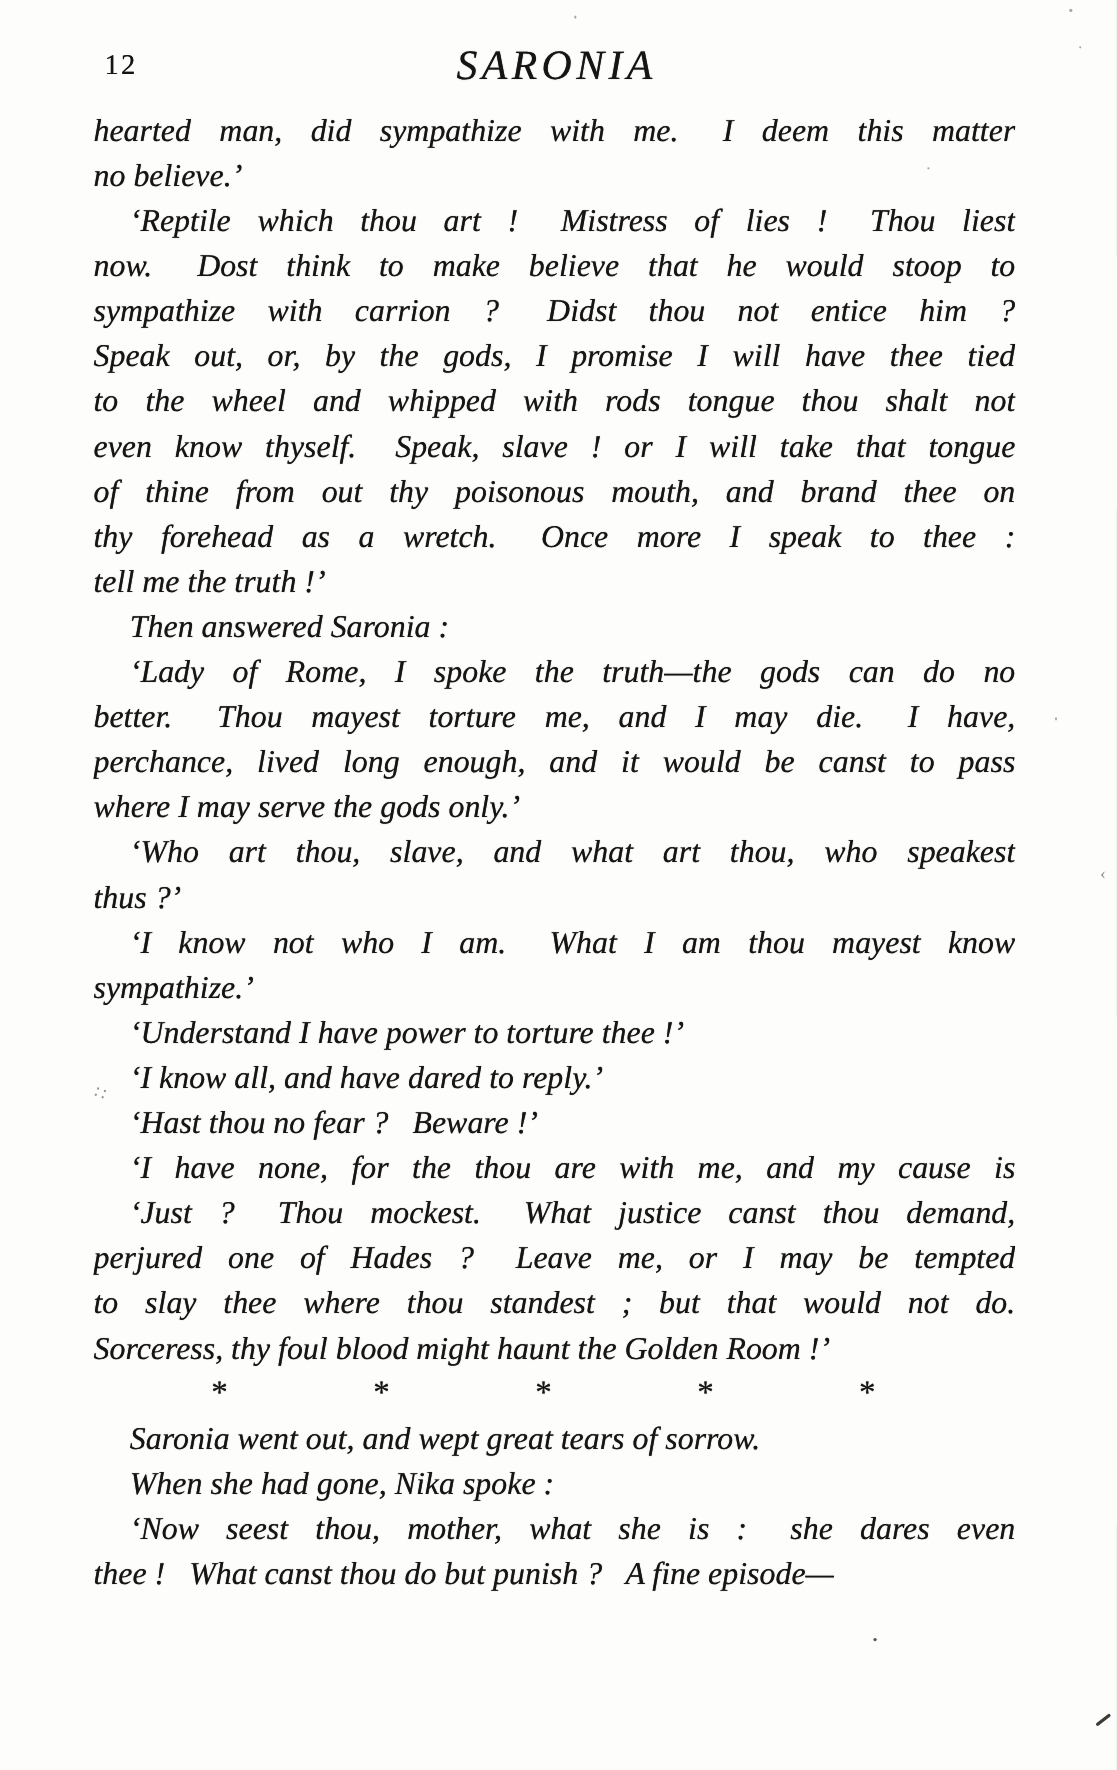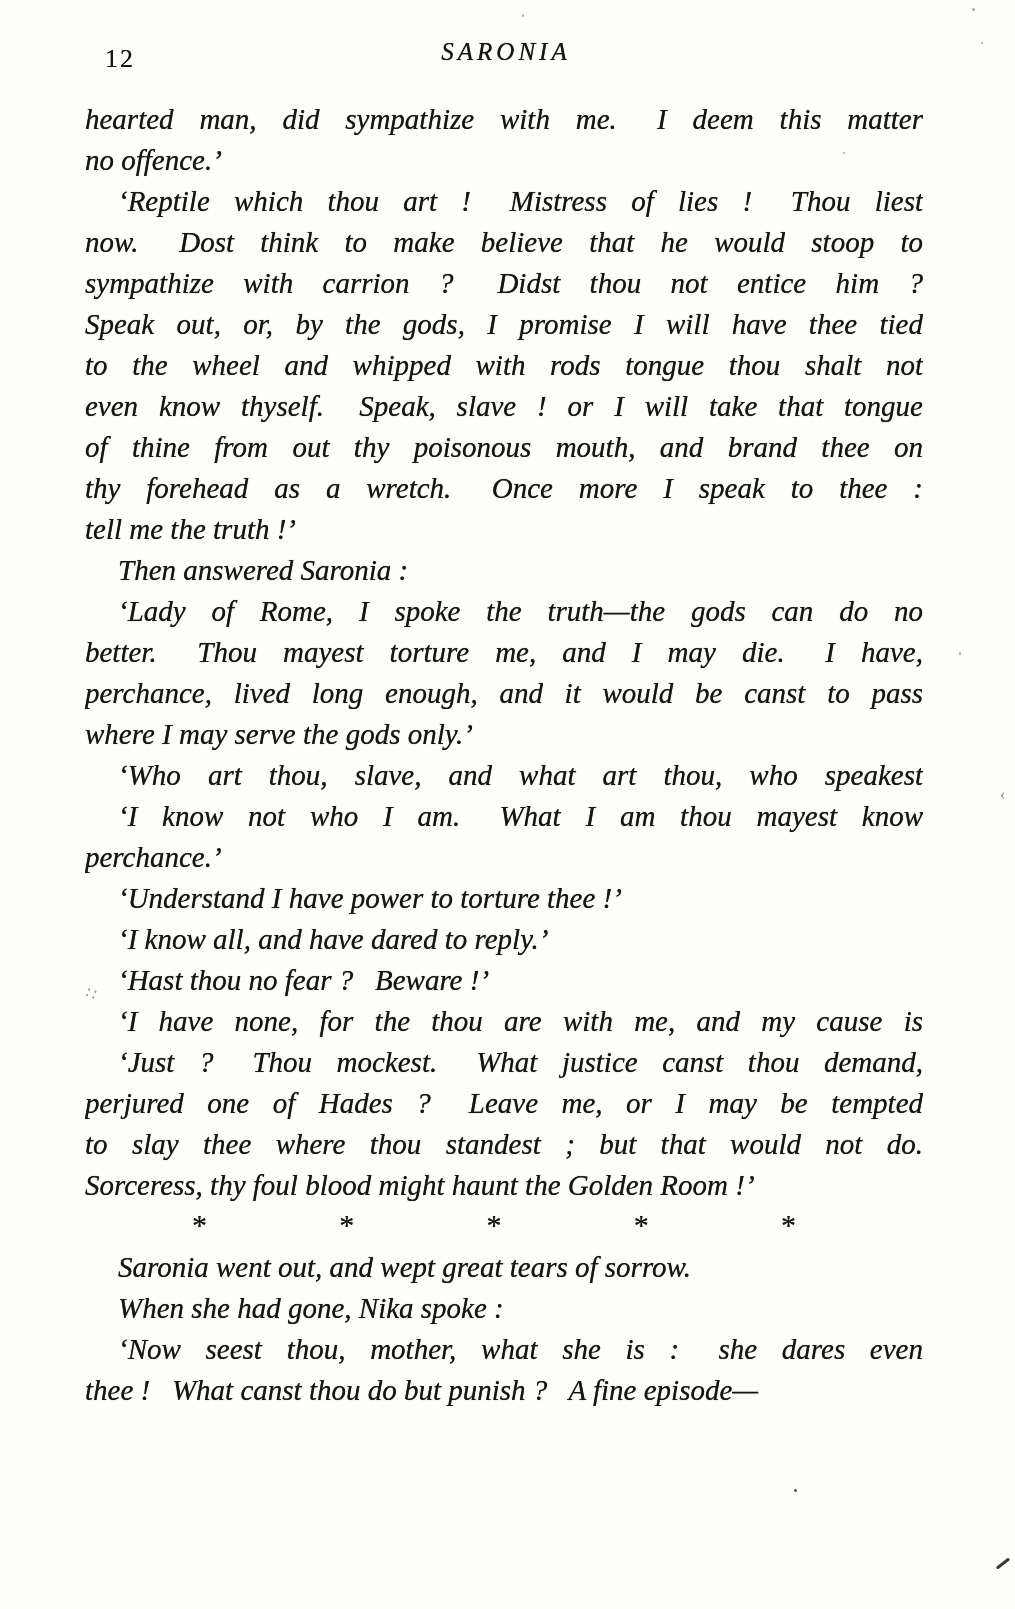--- a/index.html
+++ b/index.html
@@ -20,34 +20,34 @@
   
   .running-head {
     position: absolute;
     top: 38px;
     left: 85px;
     right: 88px;
     height: 40px;
   }
   .page-number {
     position: absolute;
-    left: 20px;
+    left: 10px;
     top: 6px;
     font-size: 26px;
     letter-spacing: 2px;
     text-shadow: 0 0 0.6px rgba(23,21,19,0.85);
   }
   .running-title {
     position: absolute;
     left: 0;
     right: 0;
     top: 0;
     text-align: center;
     font-style: italic;
-    font-size: 25px;
+    font-size: 38px;
     letter-spacing: 4px;
     text-shadow: 0 0 0.7px rgba(23,21,19,0.9);
   }
   
   .text-block {
     position: absolute;
     left: 85px;
     top: 99px;
     width: 838px;
   }
@@ -103,21 +103,21 @@
 <div class="page">
 
   <header class="running-head">
     <span class="page-number">12</span>
     <span class="running-title">SARONIA</span>
   </header>
 
   <main class="text-block" id="text-block">
       <div class="paragraph">
         <div class="line justify">hearted man, did sympathize with me.  I deem this matter</div>
-        <div class="line">no offence.’</div>
+        <div class="line">no believe.’</div>
       </div>
       <div class="paragraph">
         <div class="line justify indent">‘Reptile which thou art&nbsp;!  Mistress of lies&nbsp;!  Thou liest</div>
         <div class="line justify">now.  Dost think to make believe that he would stoop to</div>
         <div class="line justify">sympathize with carrion&nbsp;?  Didst thou not entice him&nbsp;?</div>
         <div class="line justify">Speak out, or, by the gods, I promise I will have thee tied</div>
         <div class="line justify">to the wheel and whipped with rods tongue thou shalt not</div>
         <div class="line justify">even know thyself.  Speak, slave&nbsp;! or I will take that tongue</div>
         <div class="line justify">of thine from out thy poisonous mouth, and brand thee on</div>
         <div class="line justify">thy forehead as a wretch.  Once more I speak to thee&nbsp;:</div>
@@ -127,24 +127,25 @@
         <div class="line indent">Then answered Saronia&nbsp;:</div>
       </div>
       <div class="paragraph">
         <div class="line justify indent">‘Lady of Rome, I spoke the truth—the gods can do no</div>
         <div class="line justify">better.  Thou mayest torture me, and I may die.  I have,</div>
         <div class="line justify">perchance, lived long enough, and it would be canst to pass</div>
         <div class="line">where I may serve the gods only.’</div>
       </div>
       <div class="paragraph">
         <div class="line justify indent">‘Who art thou, slave, and what art thou, who speakest</div>
+        <div class="line">thus&nbsp;?’</div>
       </div>
       <div class="paragraph">
         <div class="line justify indent">‘I know not who I am.  What I am thou mayest know</div>
-        <div class="line">perchance.’</div>
+        <div class="line">sympathize.’</div>
       </div>
       <div class="paragraph">
         <div class="line indent">‘Understand I have power to torture thee&nbsp;!’</div>
       </div>
       <div class="paragraph">
         <div class="line indent">‘I know all, and have dared to reply.’</div>
       </div>
       <div class="paragraph">
         <div class="line indent">‘Hast thou no fear&nbsp;?  Beware&nbsp;!’</div>
       </div>

